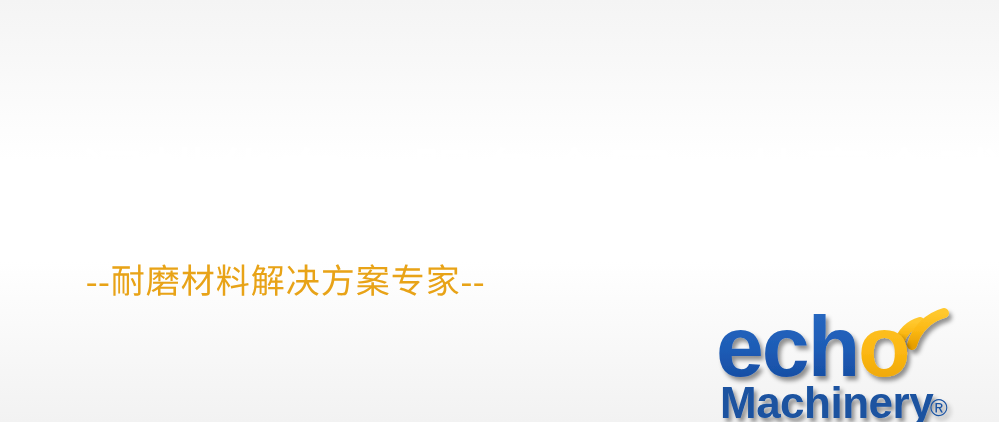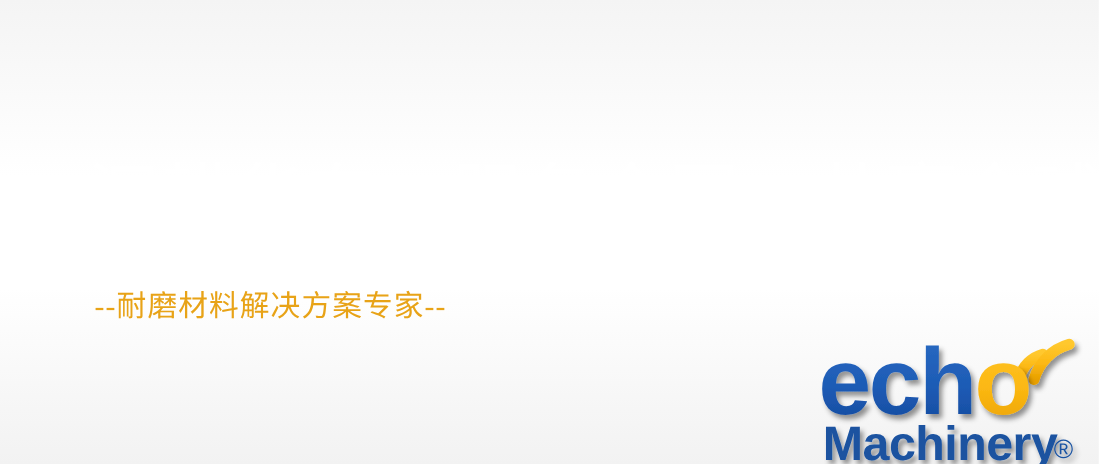--- a/index.html
+++ b/index.html
@@ -55,31 +55,31 @@
   }
 
   
   #subtitle {
     position: absolute;
     left: 86px;
     top: 265px;
     margin: 0;
     font-family: "Liberation Serif", "DejaVu Serif", serif;
     font-weight: 400;
-    font-size: 27px;
+    font-size: 34px;
     line-height: 1.0;
     letter-spacing: 1px;
     color: #e8a317;
     white-space: nowrap;
   }
 
   
   #logo {
     position: absolute;
-    left: 744px;
+    left: 716px;
     top: 296px;
     width: 246px;
     height: 126px;
   }
   #logo svg { display: block; }
 </style>
 </head>
 <body>
 
 <div id="banner">

